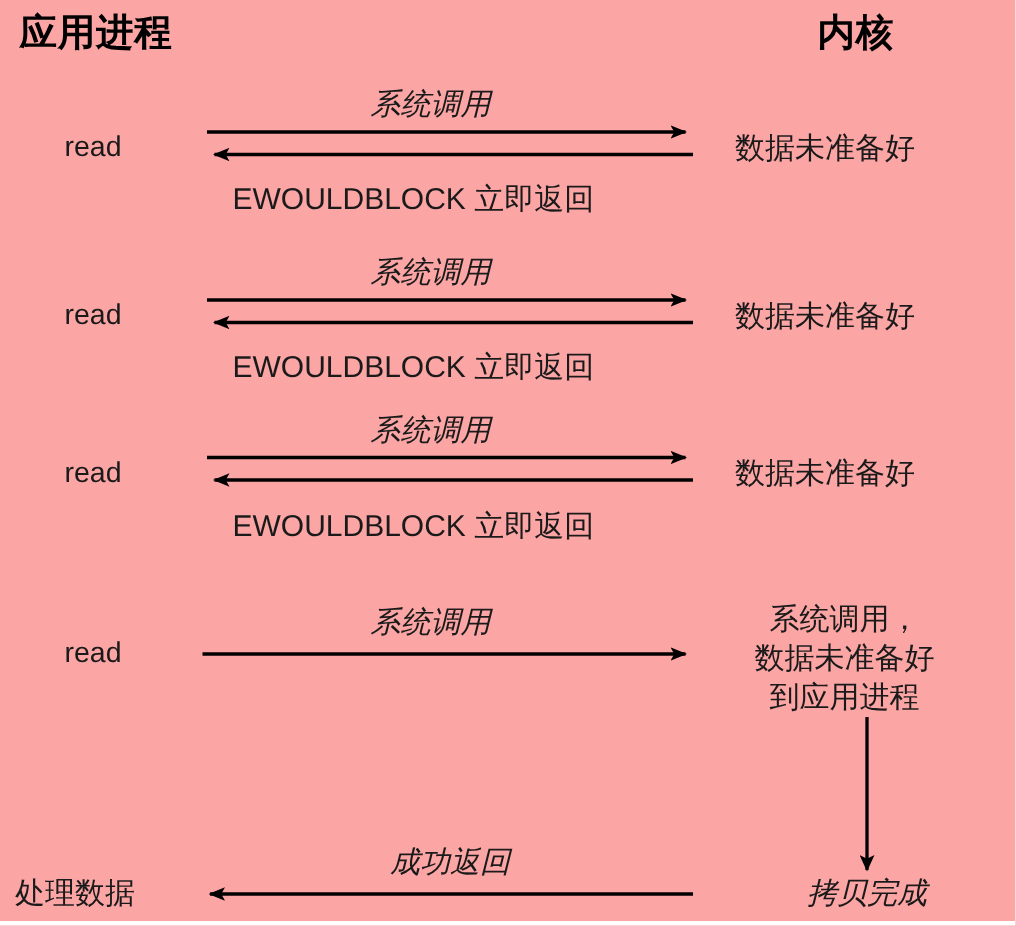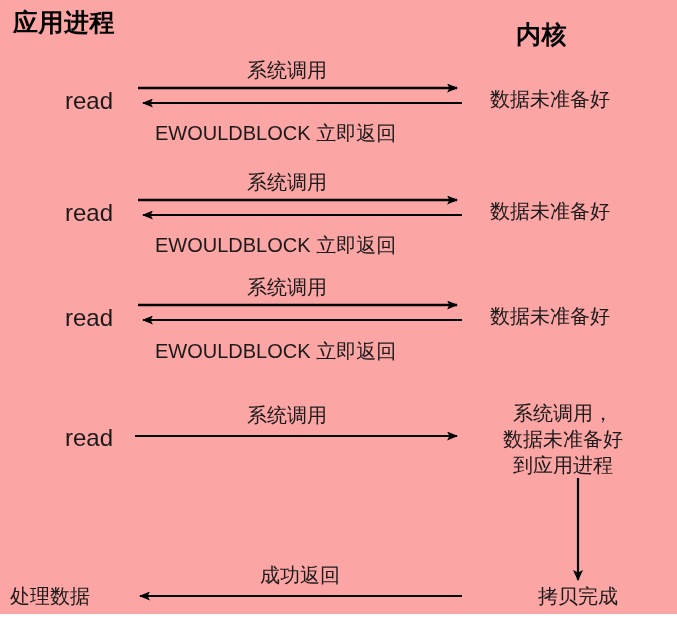--- a/index.html
+++ b/index.html
@@ -21,39 +21,40 @@
   .hdr {
     position: absolute;
     font-weight: bold;
     font-size: 25px;
     line-height: 1;
     letter-spacing: 0.5px;
     color: #000000;
     white-space: nowrap;
   }
   #hdr-app { left: 13px;  top: 10px; }
-  #hdr-kernel { left: 516px; top: 10px; margin-top: 12px; }
+  #hdr-kernel { left: 545px; top: 10px; }
 
   .lbl {
     position: absolute;
     font-size: 20px;
     line-height: 1;
     color: #1a1a1a;
     white-space: nowrap;
   }
   .lbl-center {
     transform: translateX(-50%);
     text-align: left;
+    font-style: italic;
   }
   .lbl-right-col {
     left: 490px;
   }
   .read-lbl {
-    left: 65px;
-    font-size: 24px;
+    left: 43px;
+    font-size: 19px;
   }
   .multiline {
     position: absolute;
     font-size: 20px;
     line-height: 26px;
     text-align: center;
     white-space: nowrap;
     transform: translateX(-50%);
     color: #1a1a1a;
   }

